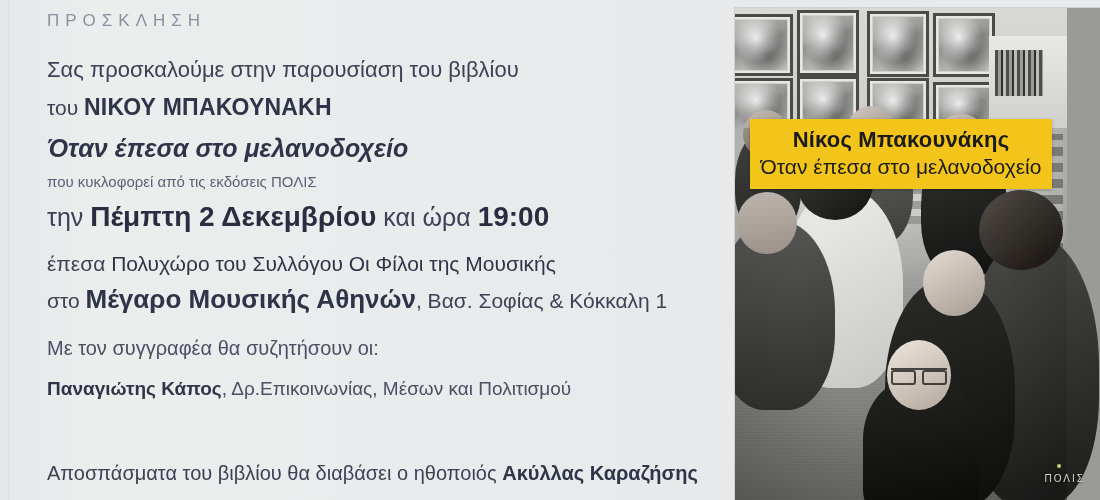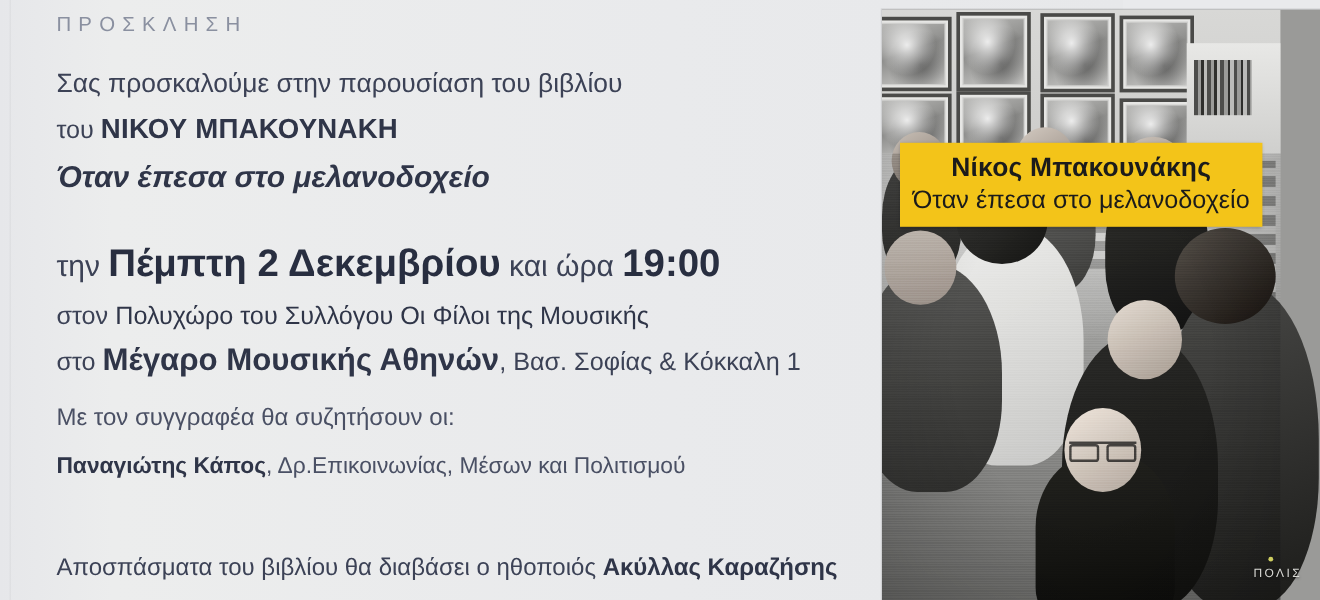--- a/index.html
+++ b/index.html
@@ -55,21 +55,21 @@
     white-space: nowrap;
     line-height: 1;
   }
 
   .l-invite   { top: 59px;  font-size: 22px; font-weight: 400; color: #3c4256; }
   .l-author   { top: 96px;  font-size: 21px; font-weight: 400; color: #3c4256; }
   .l-author b { font-size: 23px; font-weight: 700; color: #2f3548; letter-spacing: .2px; }
   .l-title    { top: 136px; font-size: 25px; font-weight: 700; font-style: italic; color: #2f3548; }
   .l-pub      { top: 174px; font-size: 15px; font-weight: 400; color: #5c6274; }
   .l-date     { top: 203px; font-size: 25px; font-weight: 400; color: #3c4256; }
-  .l-date b   { font-size: 32px; font-weight: 700; color: #282e40; }
+  .l-date b   { font-size: 28px; font-weight: 700; color: #282e40; }
   .l-venue1   { top: 253px; font-size: 21px; font-weight: 400; color: #3c4256; }
   .l-venue1 b { font-size: 21px; font-weight: 400; color: #2f3548; }
   .l-venue2   { top: 286px; font-size: 21px; font-weight: 400; color: #3c4256; }
   .l-venue2 b { font-size: 26px; font-weight: 700; color: #2f3548; }
   .l-with     { top: 338px; font-size: 20px; font-weight: 400; color: #4a5064; }
   .l-sp1      { top: 379px; font-size: 19px; font-weight: 400; color: #4a5064; }
   .l-sp1 b    { font-size: 19px; font-weight: 700; color: #2f3548; }
   .l-sp2      { top: 413px; font-size: 19px; font-weight: 400; color: #4a5064; }
   .l-sp2 b    { font-size: 19px; font-weight: 700; color: #2f3548; }
   .l-reader   { top: 463px; font-size: 20px; font-weight: 400; color: #3c4256; }
@@ -262,27 +262,28 @@
     <div class="line l-invite">
       <span>Σας προσκαλούμε στην παρουσίαση του βιβλίου</span>
     </div>
 
     <div class="line l-author">
       <span>του </span><b>ΝΙΚΟΥ ΜΠΑΚΟΥΝΑΚΗ</b>
     </div>
 
     <div class="line l-title">Όταν έπεσα στο μελανοδοχείο</div>
 
+    <div class="line l-pub">που κυκλοφορεί από τις εκδόσεις ΠΟΛΙΣ</div>
 
     <div class="line l-date">
       <span>την </span><b>Πέμπτη 2 Δεκεμβρίου</b><span> και ώρα </span><b>19:00</b>
     </div>
 
     <div class="line l-venue1">
-      <span>στον </span><b>Πολυχώρο του Συλλόγου Οι Φίλοι της Μουσικής</b>
+      <span>έπεσα </span><b>Πολυχώρο του Συλλόγου Οι Φίλοι της Μουσικής</b>
     </div>
 
     <div class="line l-venue2">
       <span>στο </span><b>Μέγαρο Μουσικής Αθηνών</b><span>, Βασ. Σοφίας &amp; Κόκκαλη 1</span>
     </div>
 
     <div class="line l-with">Με τον συγγραφέα θα συζητήσουν οι:</div>
 
     <div class="line l-sp1">
       <b>Παναγιώτης Κάπος</b><span>, Δρ.Επικοινωνίας, Μέσων και Πολιτισμού</span>

